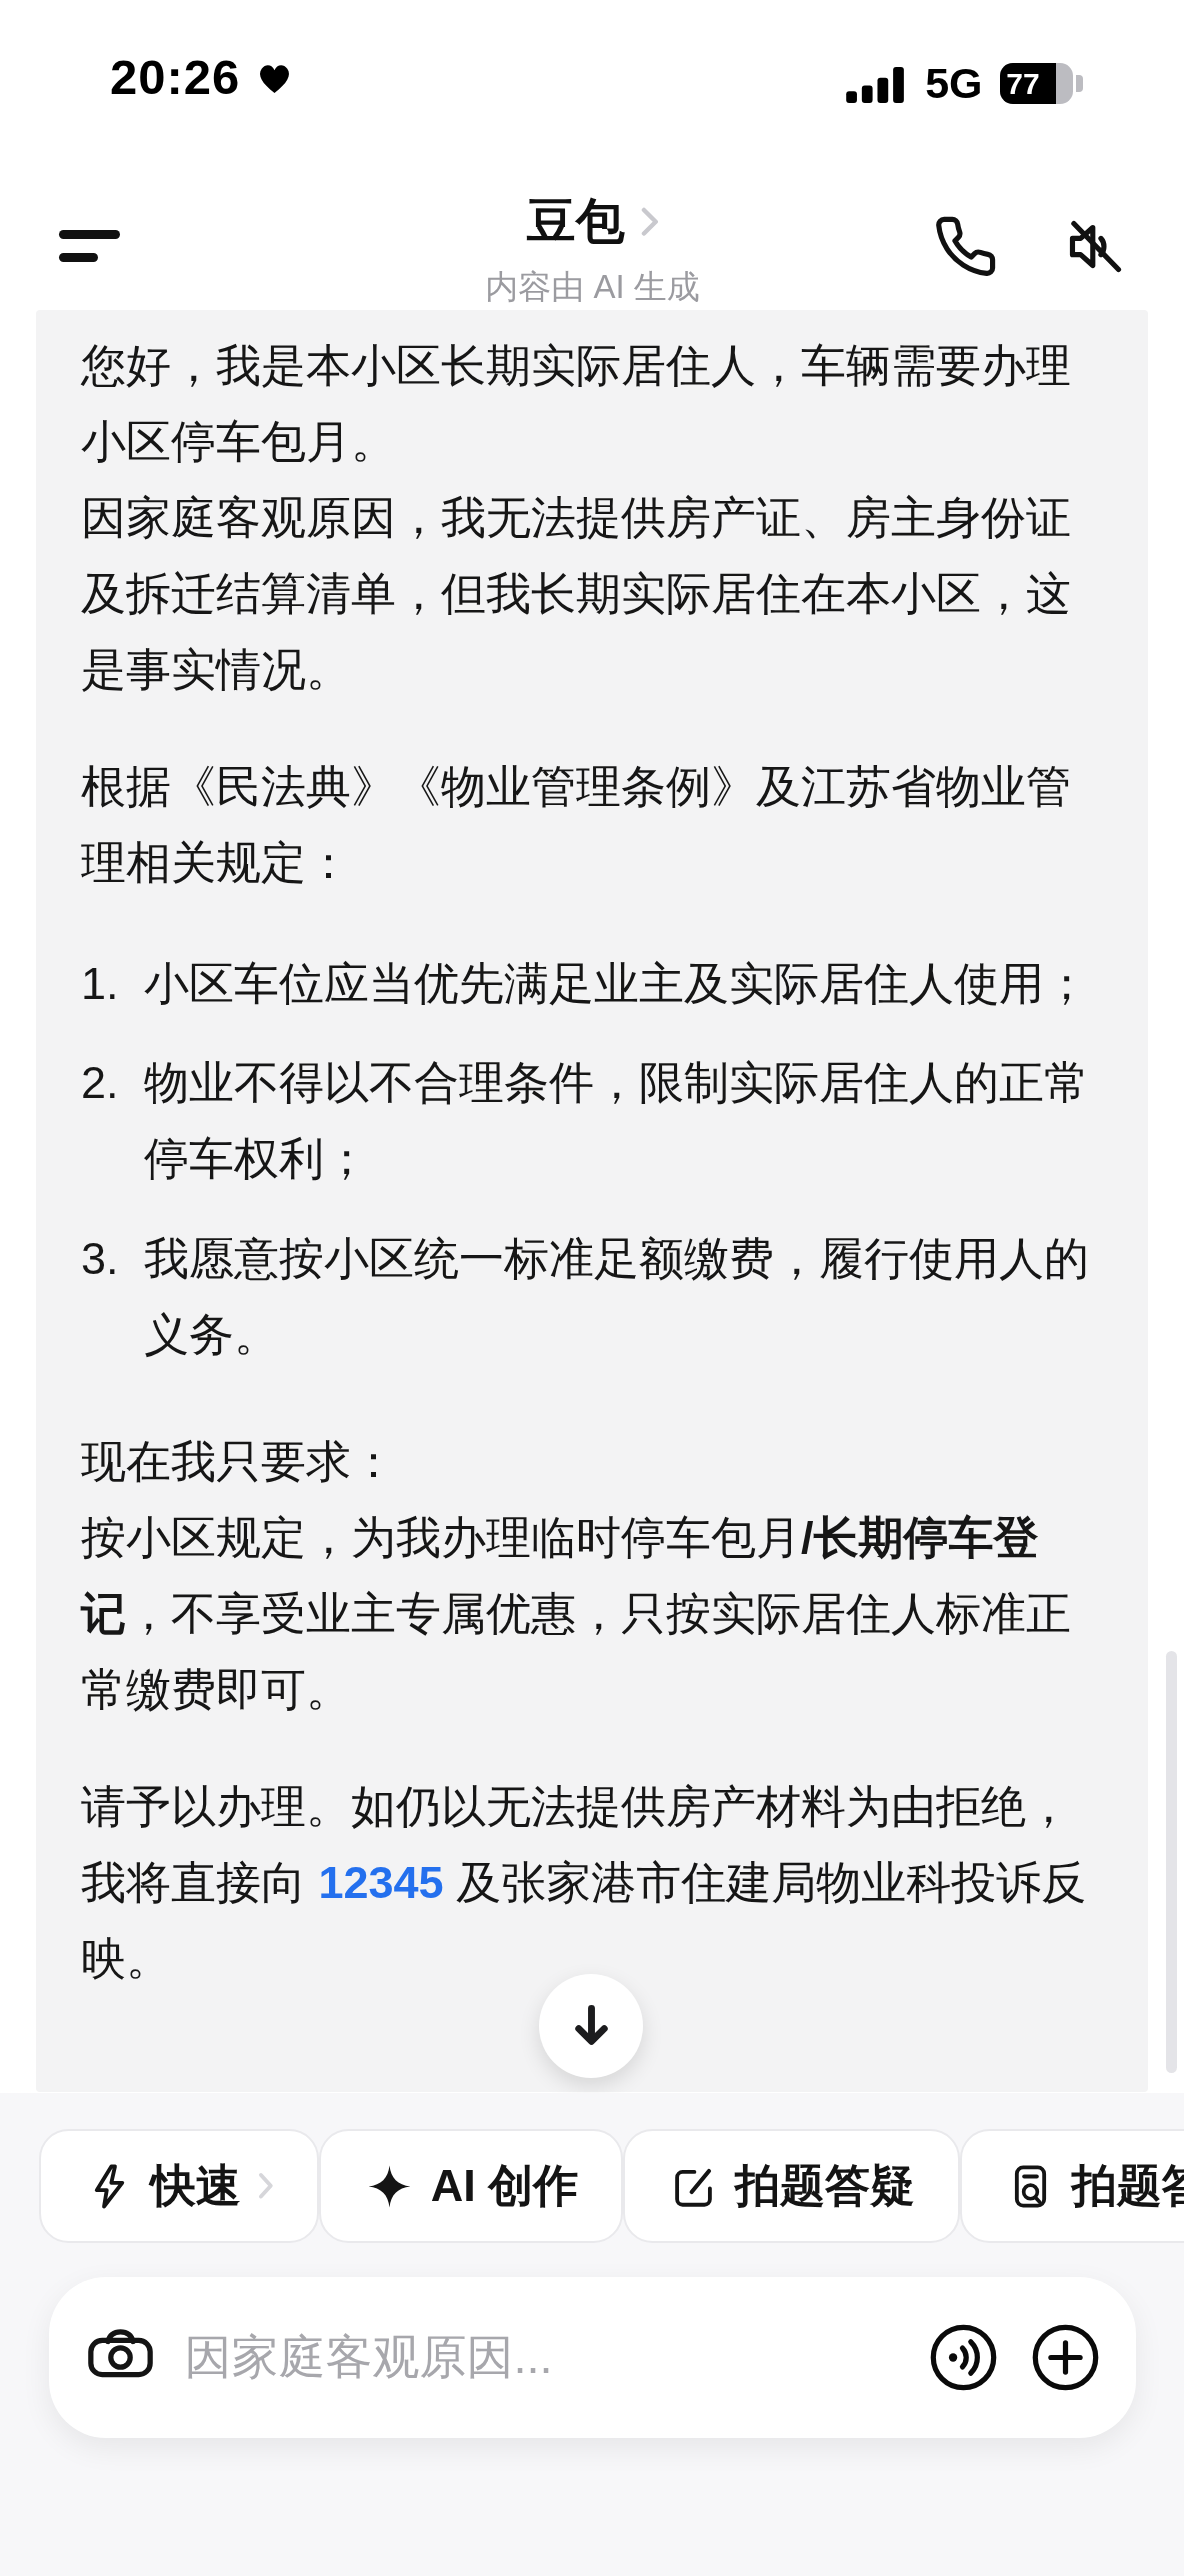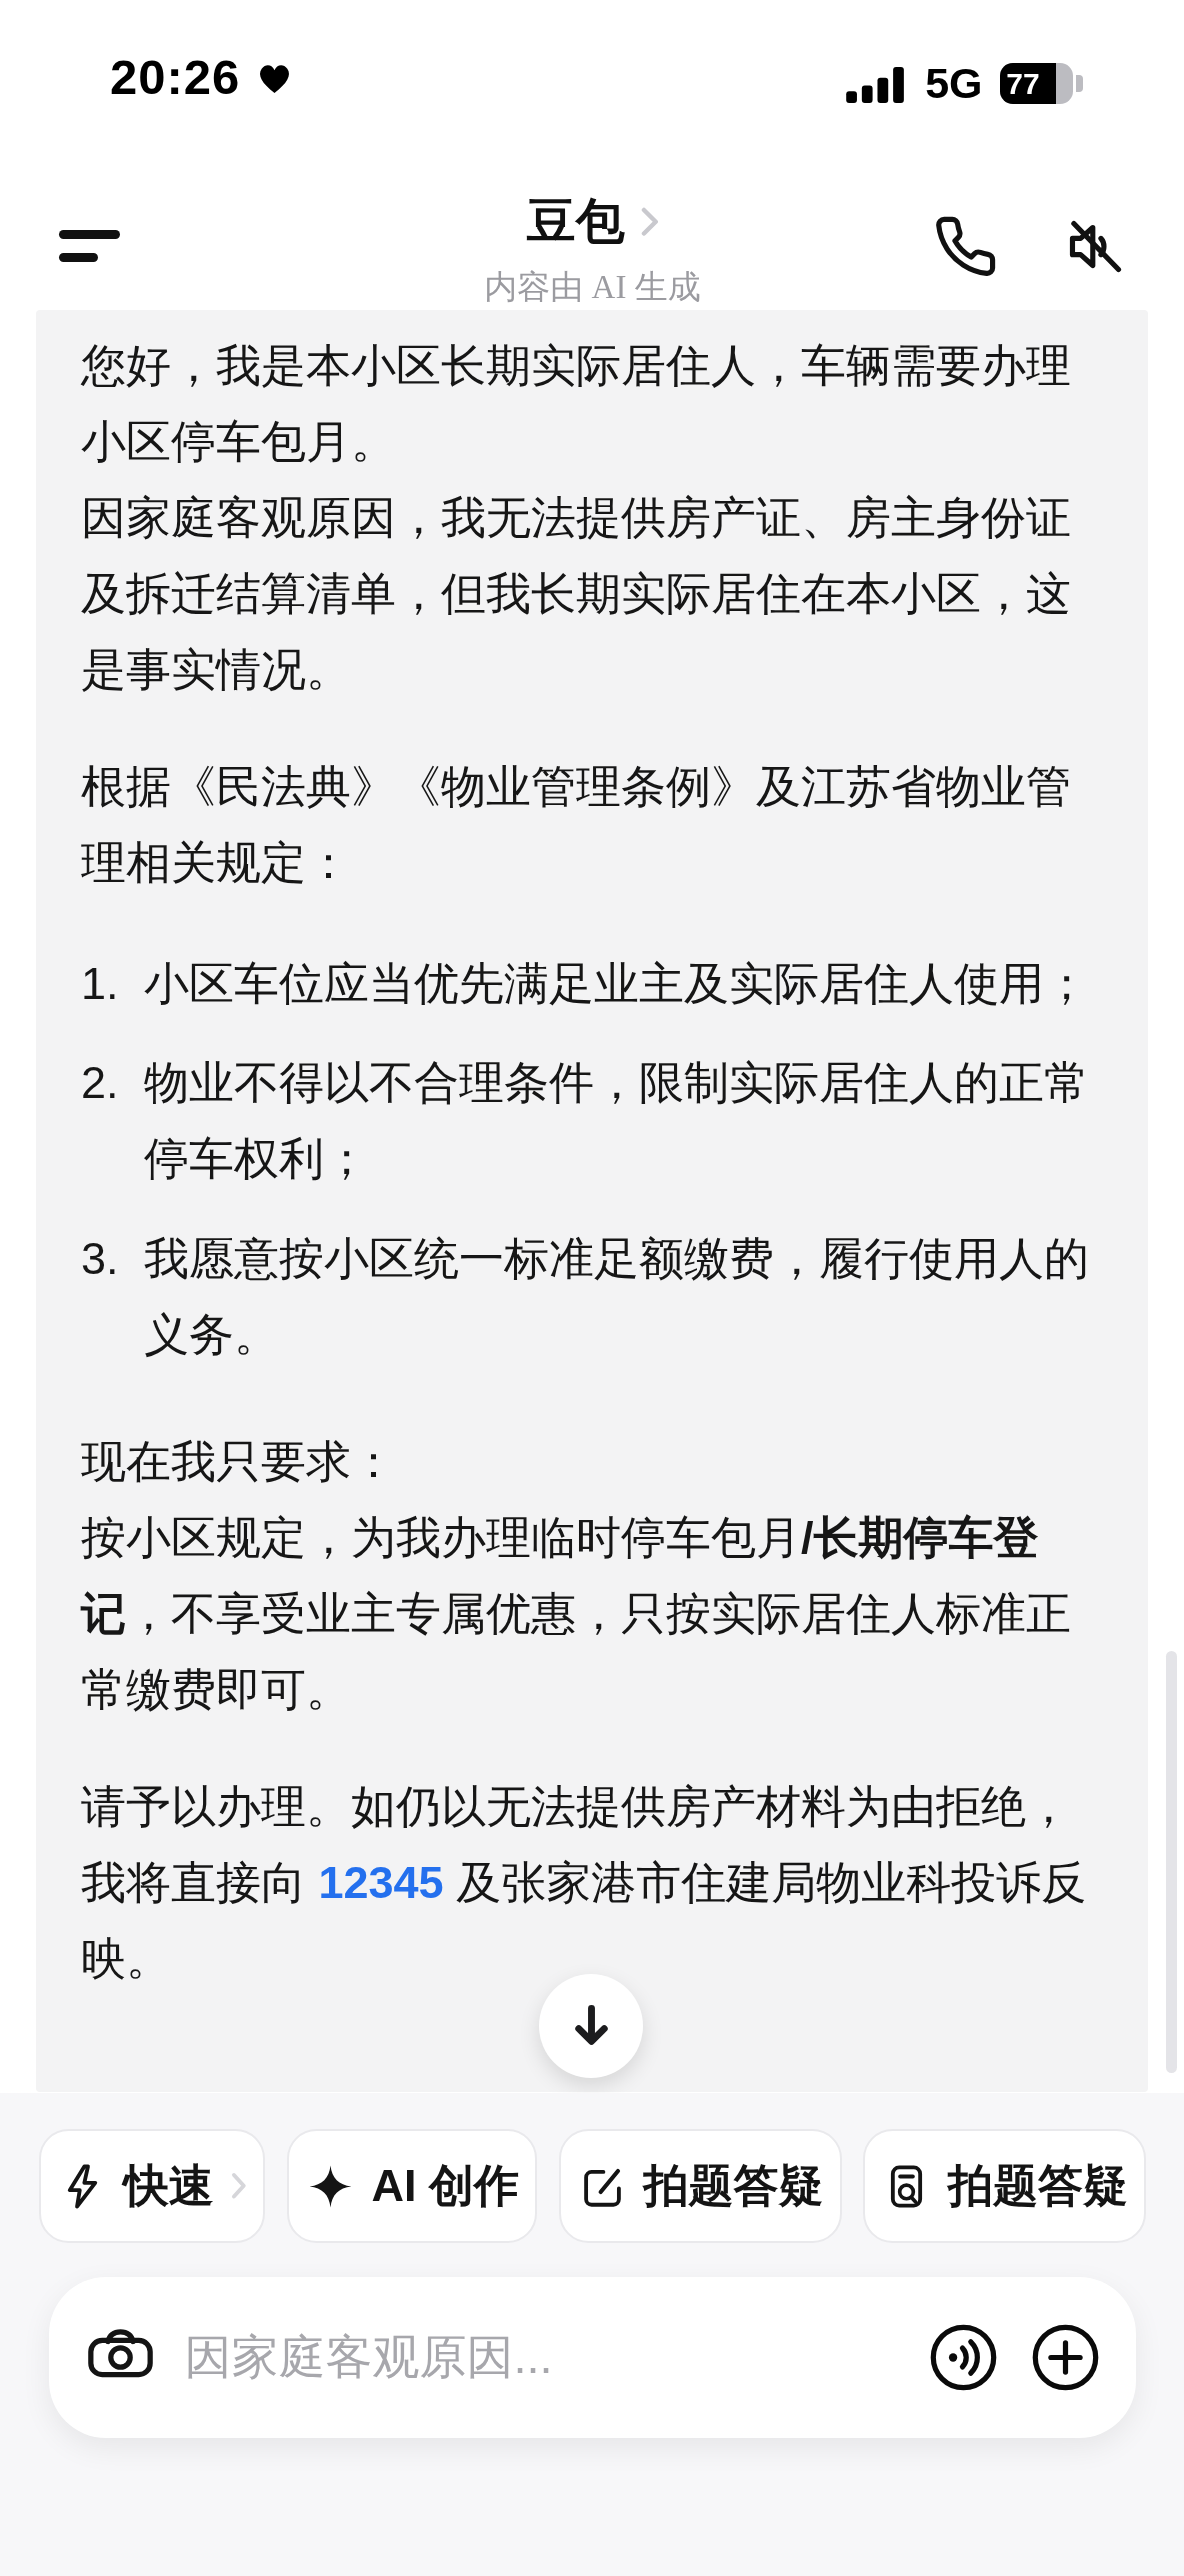--- a/index.html
+++ b/index.html
@@ -17,21 +17,21 @@
   .battery-num{position:absolute;inset:0;display:flex;align-items:center;justify-content:flex-start;
                padding-left:6px;font-size:30px;font-weight:700;color:#fff;z-index:2;}
   .battery-nub{width:6.9px;height:16.7px;background:#bcbcc1;border-radius:0 3.9px 3.9px 0;margin-left:2.9px;}
   .bat-wrap{display:flex;align-items:center;}
 
   
   .header{position:absolute;top:175px;left:0;width:100%;height:136px;}
   .menu-btn{position:absolute;left:59px;top:55px;}
   .menu-line1{width:61px;height:8.8px;border-radius:4.9px;background:#111;}
   .menu-line2{width:39px;height:8.8px;border-radius:4.9px;background:#111;margin-top:14.7px;}
-  .header-center{position:absolute;left:0;right:0;top:13.8px;display:flex;flex-direction:column;align-items:center;font-family:Liberation Serif, serif;}
+  .header-center{position:absolute;left:0;right:0;top:13.8px;display:flex;flex-direction:column;align-items:center;}
   .title-row{display:inline-flex;align-items:center;gap:15.7px;}
   .app-title{font-size:49px;font-weight:700;color:#101010;}
   .header-sub{margin-top:9.8px;font-size:33px;color:#9b9ba0;}
   .hdr-icon{position:absolute;top:39px;}
   .phone-pos{left:933px;}
   .mute-pos{left:1063px;}
 
   
   .panel{position:absolute;left:36px;top:310px;width:1112px;height:1782px;background:#f3f3f4;
          border-radius:3.9px;padding:17.7px 45px 0 45px;box-sizing:border-box;}
@@ -51,21 +51,21 @@
   .scroll-thumb{position:absolute;left:1166px;top:1651px;width:10.8px;height:422px;border-radius:5.9px;background:#e4e4e8;}
 
   
   .fab{position:absolute;left:539px;top:1974px;width:104px;height:104px;border-radius:50%;background:#ffffff;
        box-shadow:0 7.9px 21.6px rgba(0,0,0,0.12);display:flex;align-items:center;justify-content:center;}
 
   
   .bottom{position:absolute;left:0;top:2093px;width:100%;height:483px;background:#f7f7f9;}
   .toolbar{position:absolute;left:39px;right:39px;top:36px;display:flex;justify-content:space-between;}
   .tb-btn{height:114px;background:#ffffff;border:2px solid #e9e9ec;border-radius:29.5px;
-          display:inline-flex;align-items:center;justify-content:center;gap:15.7px;padding:0 16px;box-sizing:border-box;}
+          display:inline-flex;align-items:center;justify-content:center;gap:15.7px;padding:0 43px;box-sizing:border-box;}
   .tb-label{font-size:45px;font-weight:700;color:#141414;white-space:nowrap;}
   .tb-chevron{margin-left:2px;display:flex;align-items:center;}
 
   .input-card{position:absolute;left:49px;top:184px;width:1087px;height:161px;background:#ffffff;border-radius:57px;
               box-shadow:0 9.8px 29.5px rgba(0,0,0,0.07);display:flex;align-items:center;}
   .cam-wrap{margin-left:35px;display:flex;align-items:center;}
   .input-ph{margin-left:27.5px;font-size:47px;color:#a7a7ac;flex:1;}
   .input-right{display:flex;align-items:center;gap:27.5px;margin-right:33px;}
 
   svg{display:block;}

